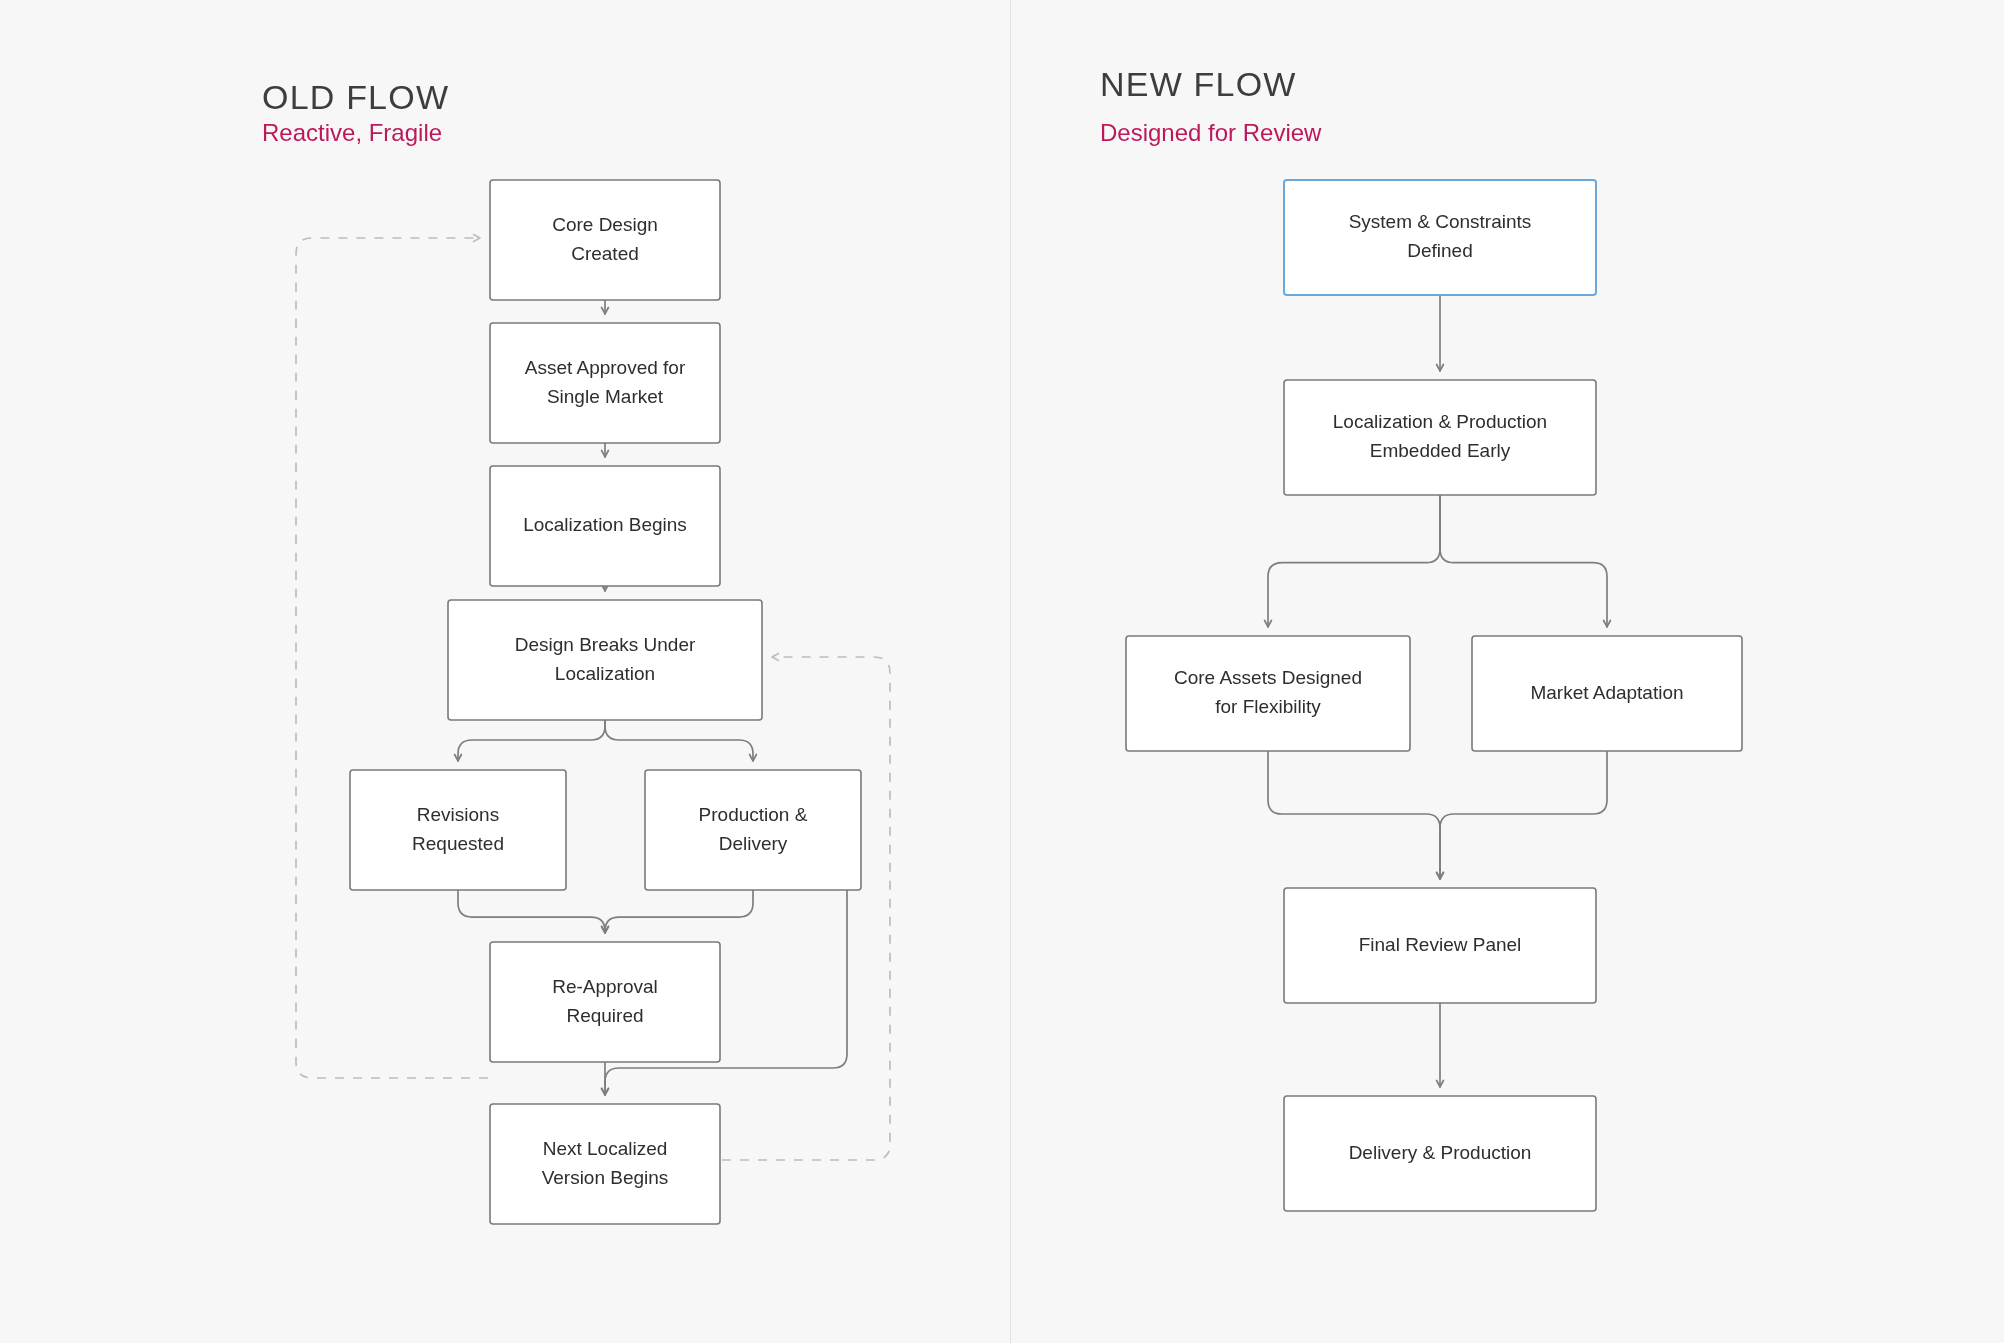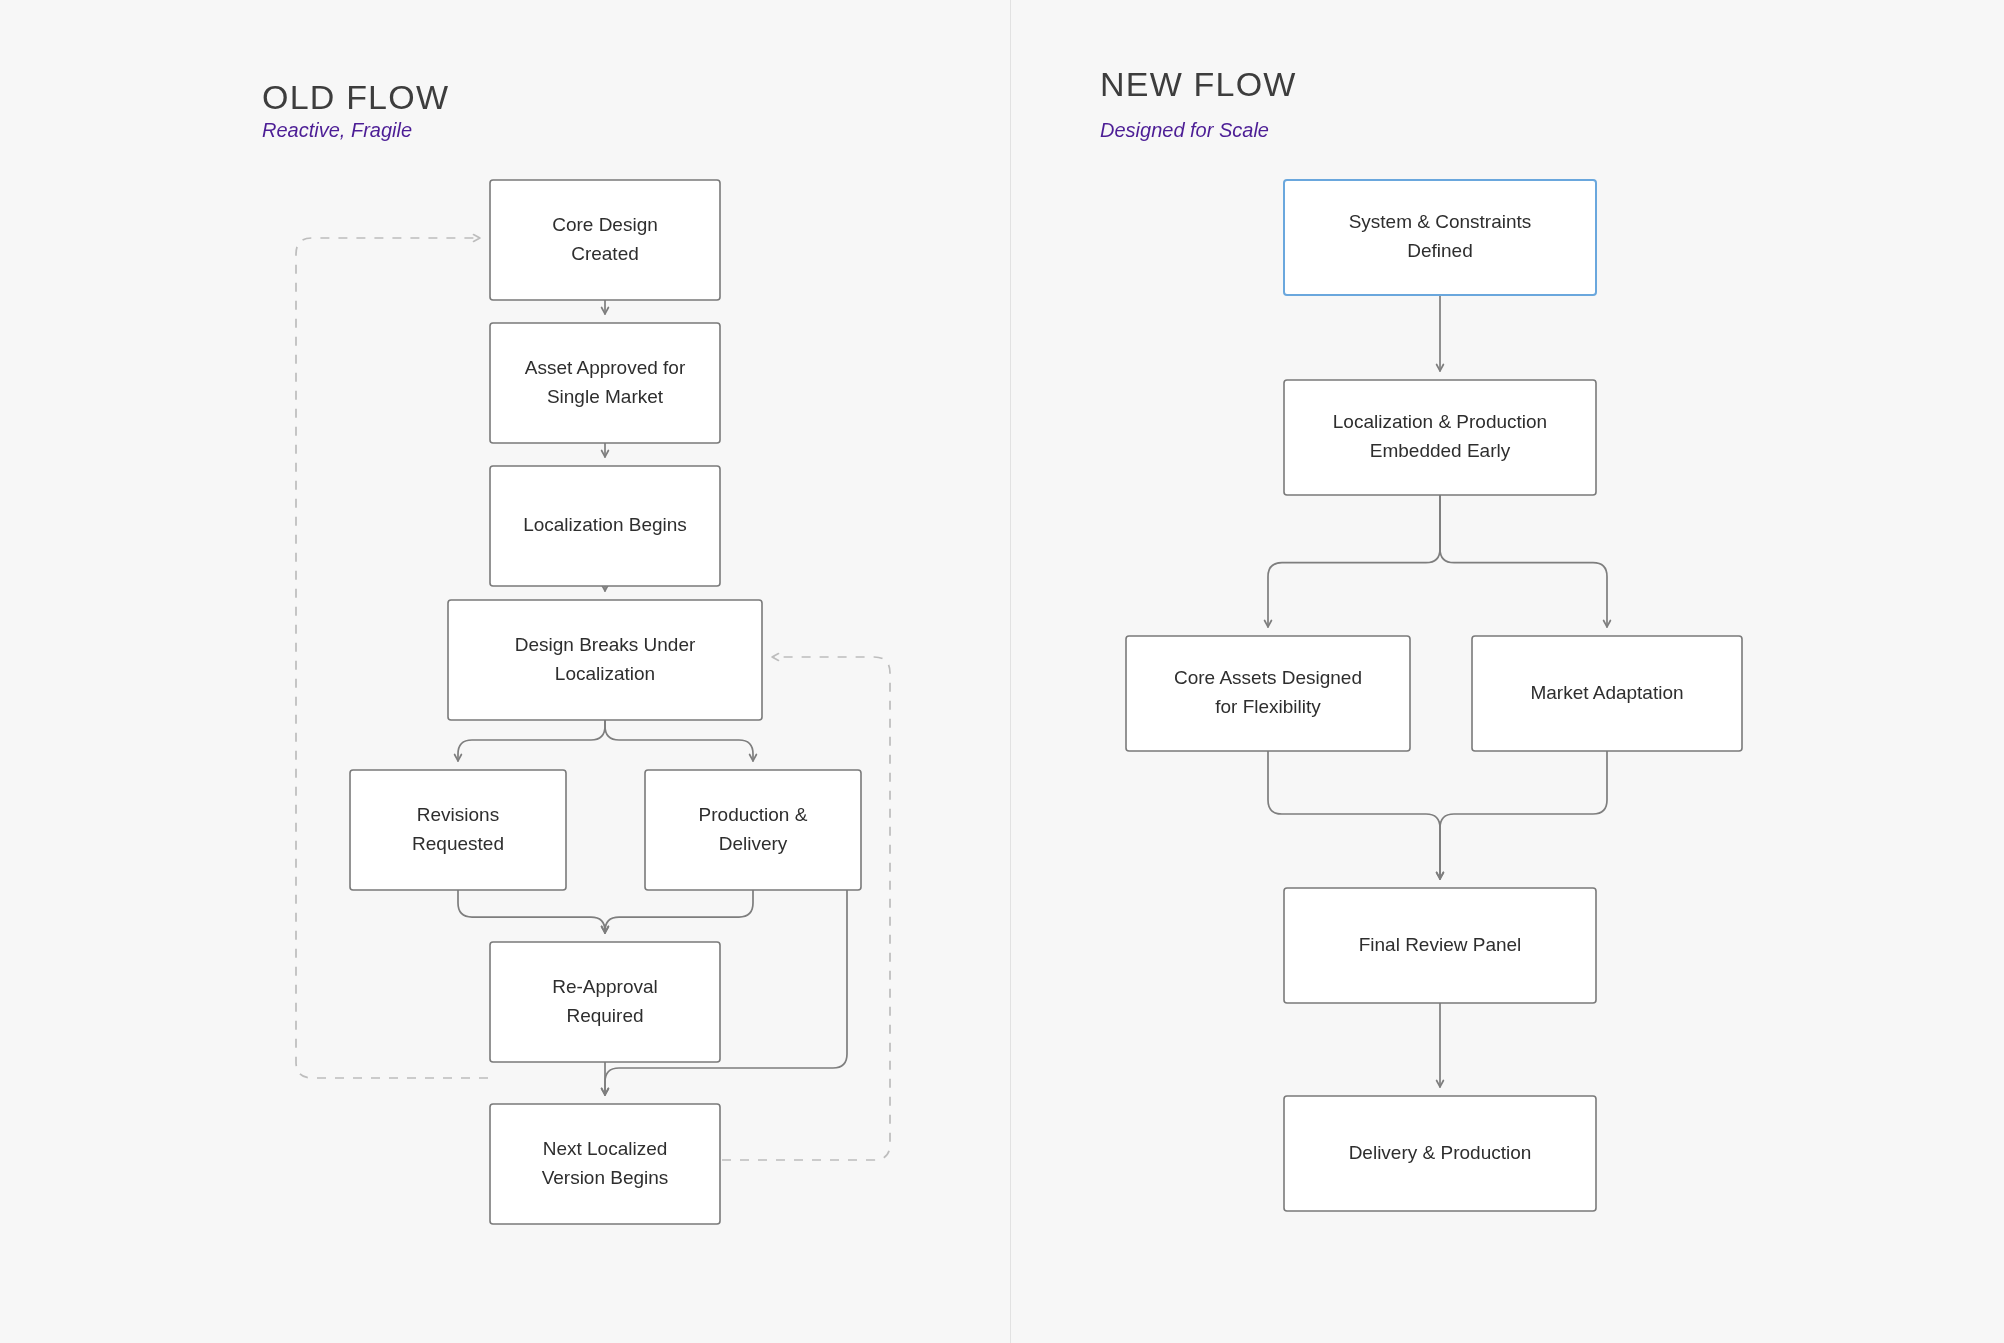--- a/index.html
+++ b/index.html
@@ -25,23 +25,22 @@
   .panel-title {
     position: absolute;
     font-size: 34px;
     font-weight: 400;
     letter-spacing: 1.2px;
     color: #3d3d3d;
     white-space: nowrap;
   }
   .panel-sub {
     position: absolute;
-    font-size: 20px;
-    font-style: italic;
-    color: #4c1d95;
+    font-size: 24px;
+    color: #be185d;
     white-space: nowrap;
   }
   svg.flow {
     position: absolute;
     left: 0;
     top: 0;
     width: 2004px;
     height: 1343px;
     overflow: visible;
   }
@@ -81,21 +80,21 @@
 <body>
 
 <div id="canvas">
 
   <div class="divider" style="left:1010px;"></div>
 
   <div class="panel-title" style="left:262px; top:78px;">OLD FLOW</div>
   <div class="panel-sub" style="left:262px; top:119px;">Reactive, Fragile</div>
 
   <div class="panel-title" style="left:1100px; top:65px;">NEW FLOW</div>
-  <div class="panel-sub" style="left:1100px; top:119px;">Designed for Scale</div>
+  <div class="panel-sub" style="left:1100px; top:119px;">Designed for Review</div>
 
   <svg class="flow" viewBox="0 0 2004 1343">
     <defs>
       <marker id="arrow-solid" markerWidth="11" markerHeight="11" refX="8.5" refY="5" orient="auto" markerUnits="userSpaceOnUse">
         <path d="M2,1.6 L8.4,5 L2,8.4" fill="none" stroke="#7e7e7e" stroke-width="1.7" stroke-linecap="round" stroke-linejoin="round"></path>
       </marker>
       <marker id="arrow-dashed" markerWidth="11" markerHeight="11" refX="8.5" refY="5" orient="auto" markerUnits="userSpaceOnUse">
         <path d="M2,1.6 L8.4,5 L2,8.4" fill="none" stroke="#bdbdbd" stroke-width="1.7" stroke-linecap="round" stroke-linejoin="round"></path>
       </marker>
     </defs>

